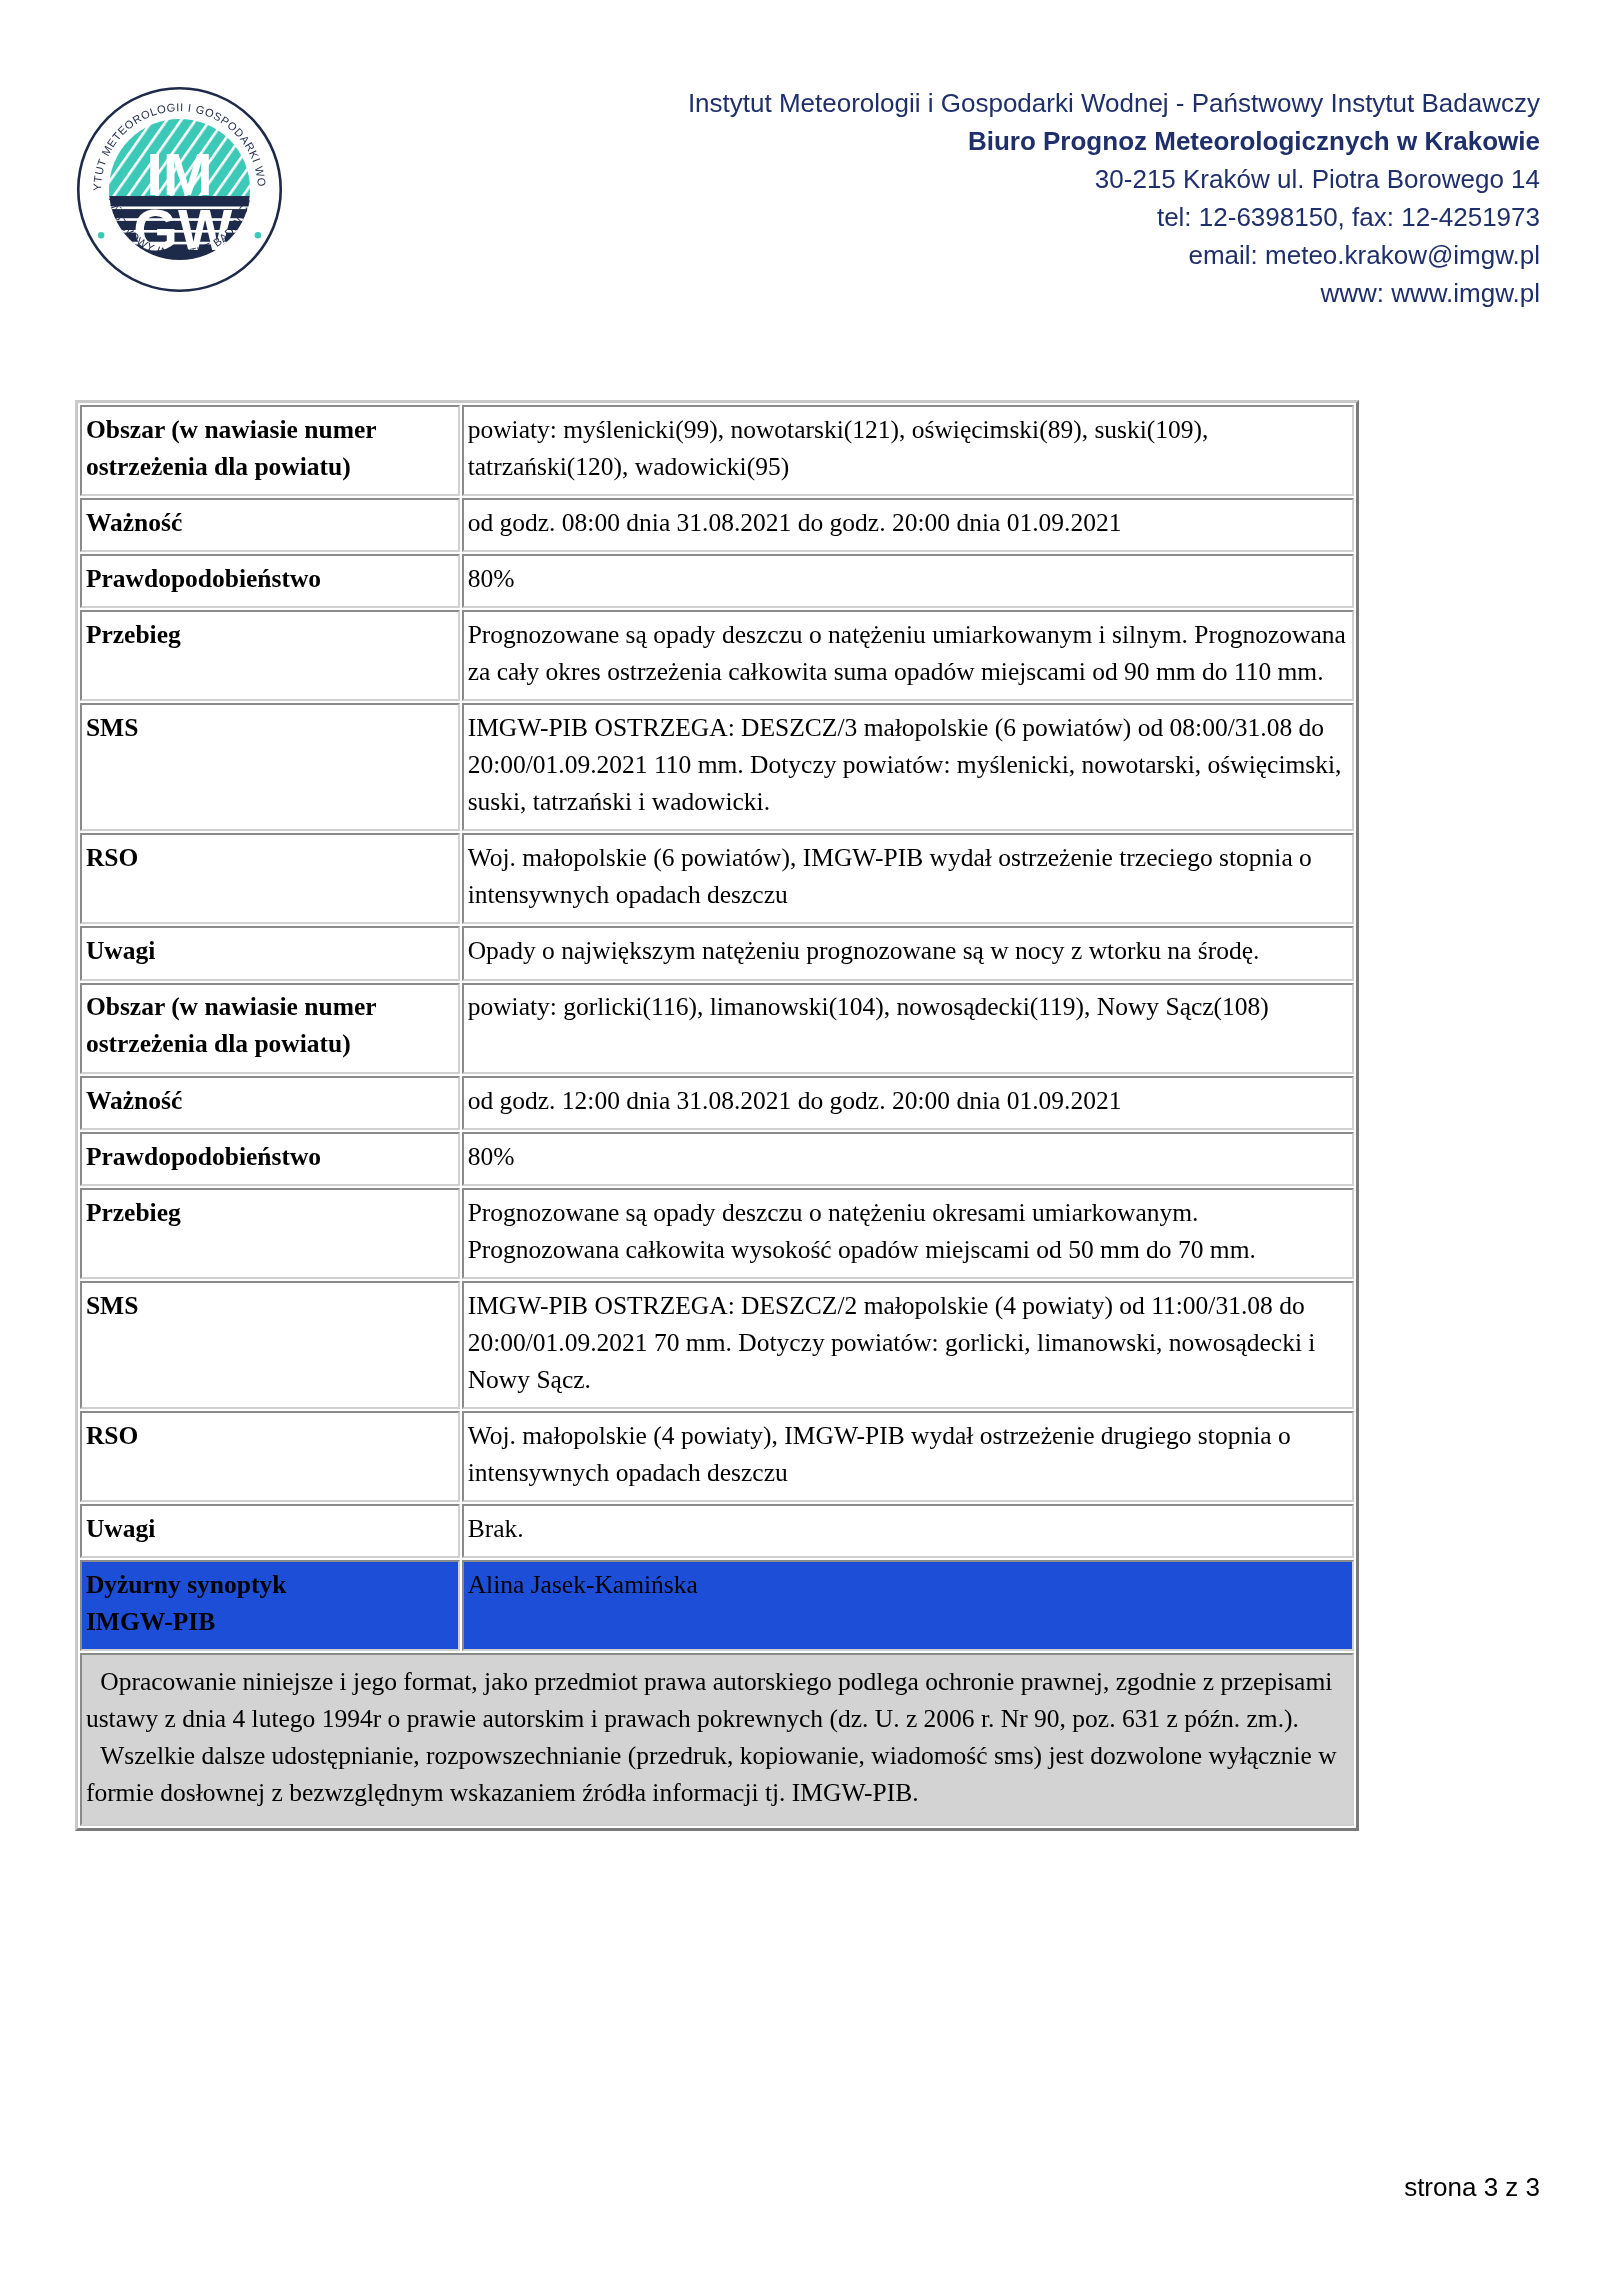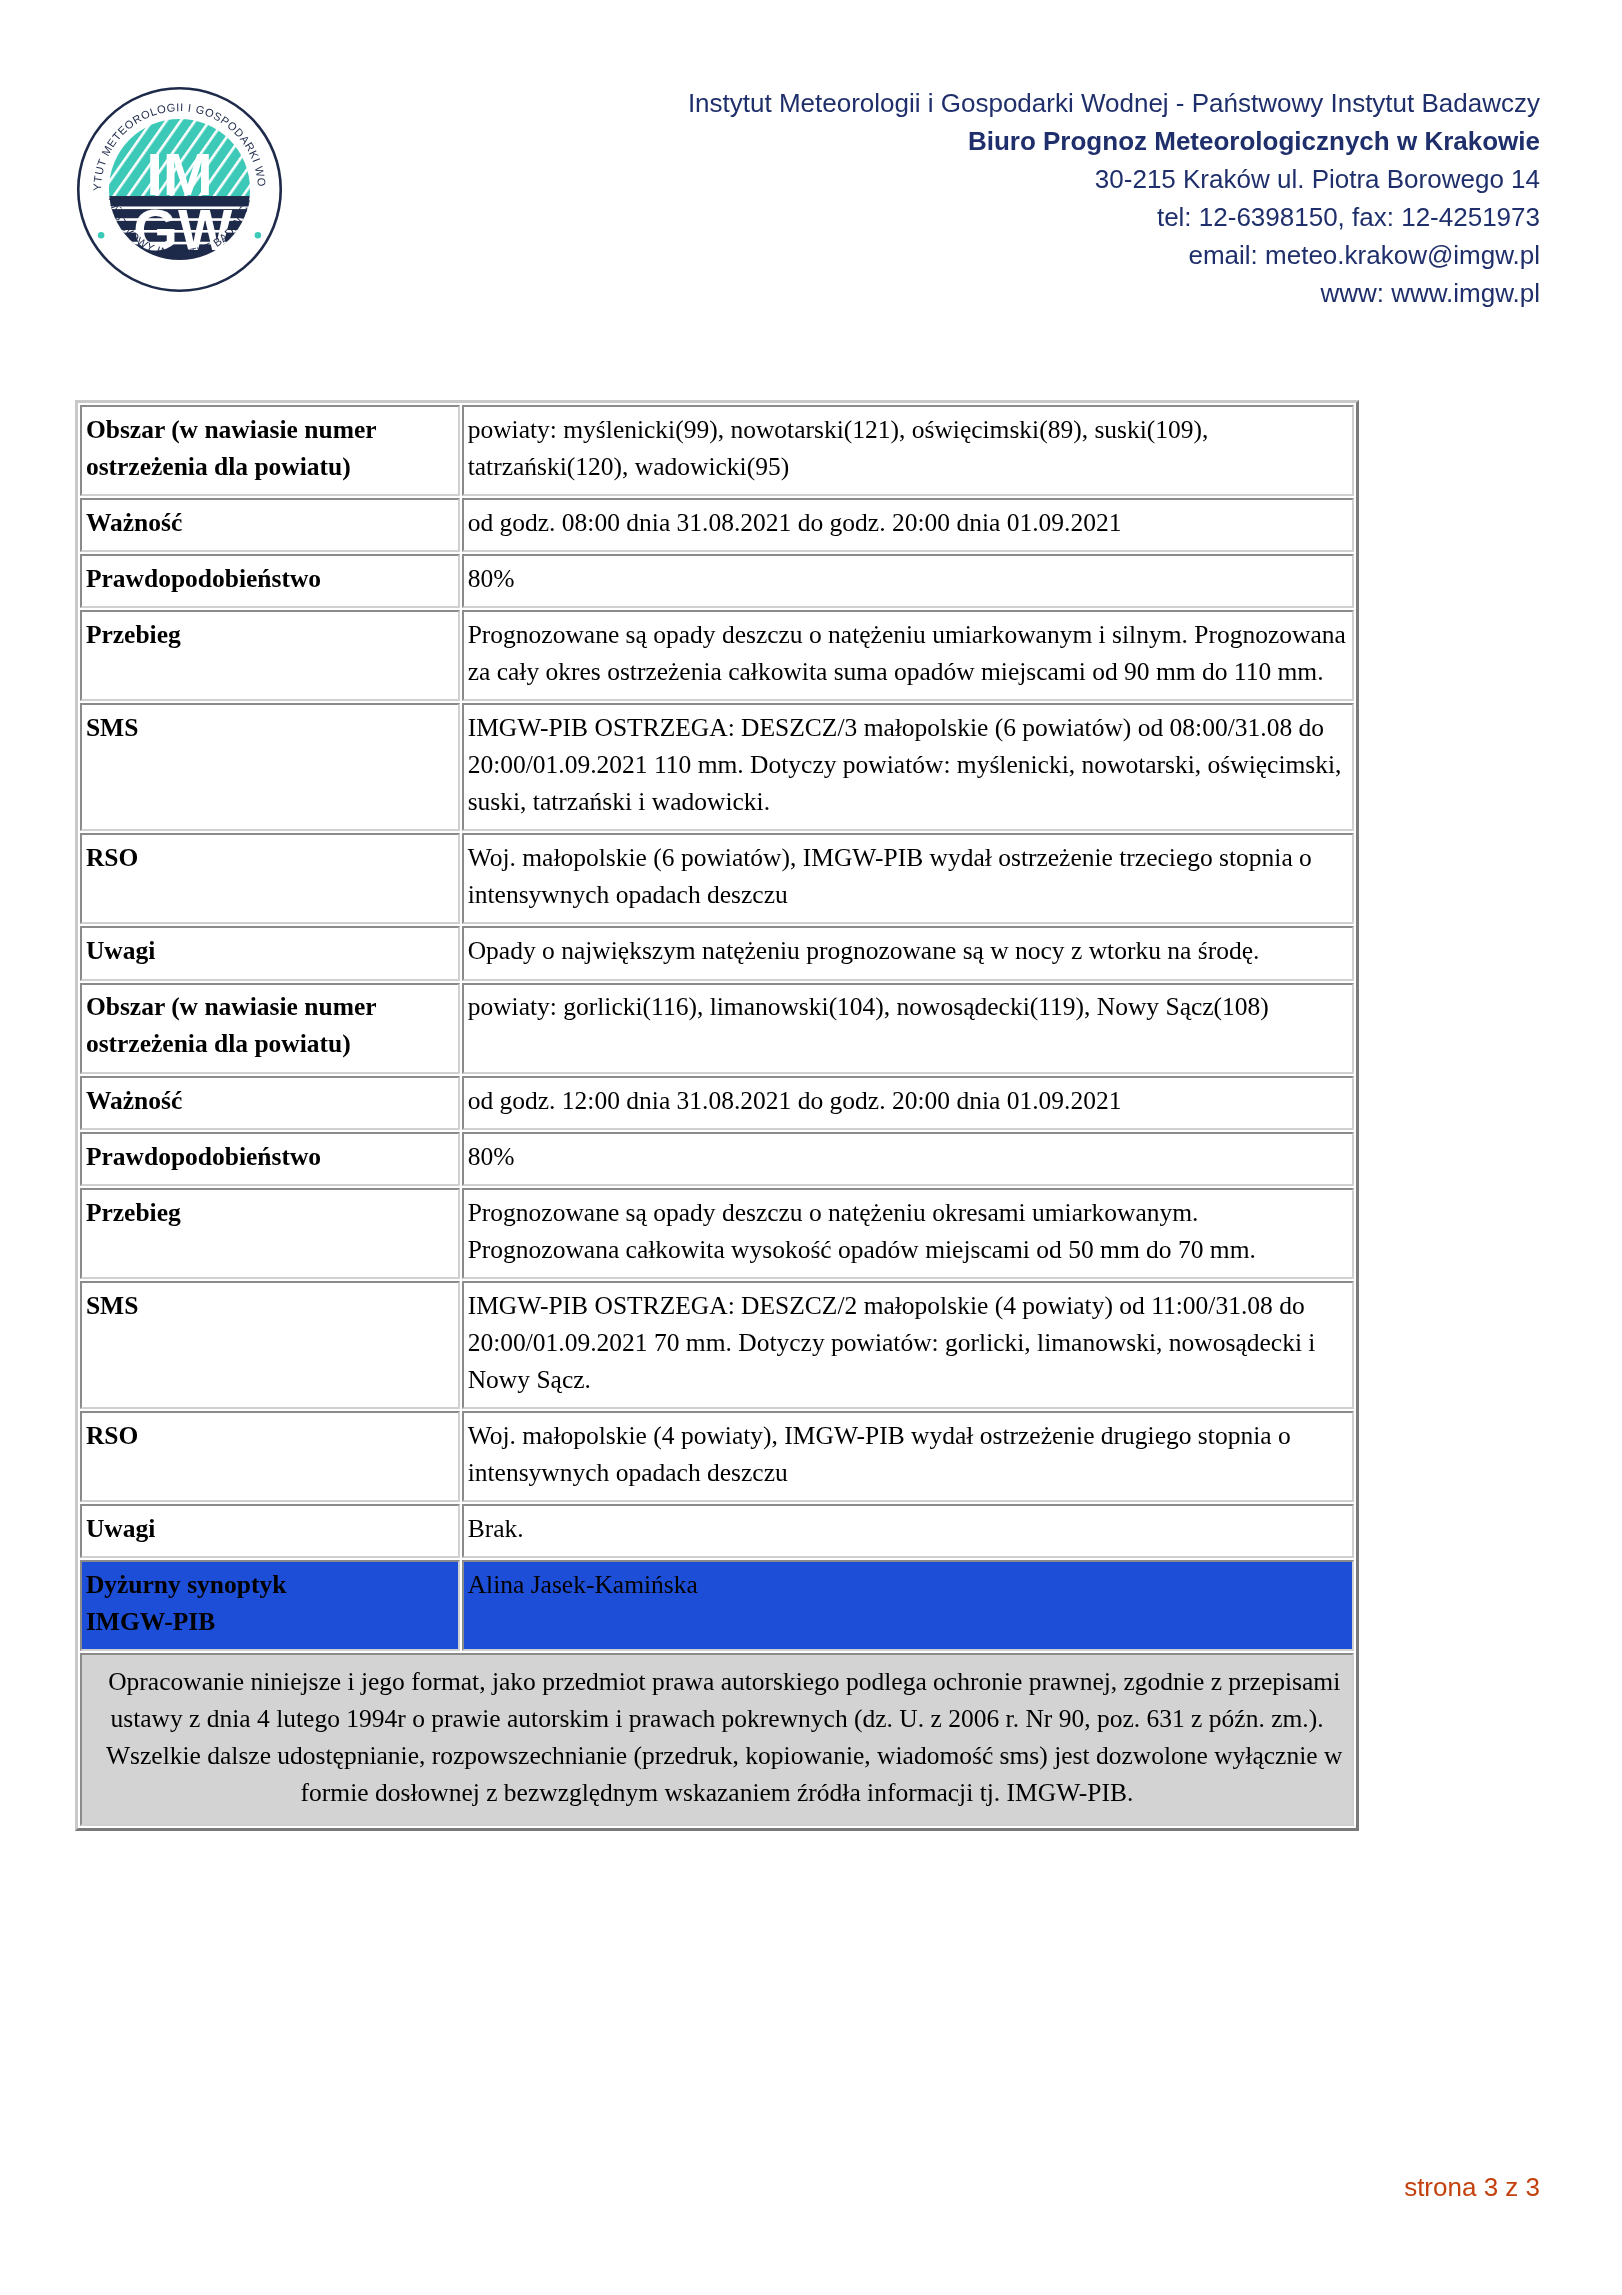--- a/index.html
+++ b/index.html
@@ -10,23 +10,23 @@
   .header-info { position: absolute; right: 82px; top: 84px; text-align: right; font-family: Liberation Sans, sans-serif; color: #1f2f6b; }
   .header-info .line { font-size: 26px; line-height: 38px; white-space: nowrap; }
   .header-info .line.bold { font-weight: bold; }
 
   .warning-table { position: absolute; left: 75px; top: 400px; width: 1284px; border-collapse: separate; border-spacing: 2.6px; border: 3.3px solid; border-color: #c9c9c9 #7a7a7a #7a7a7a #c9c9c9; background: #ffffff; }
   .warning-table td { border: 2.6px solid; border-color: #8a8a8a #d0d0d0 #d0d0d0 #8a8a8a; vertical-align: top; font-size: 25.5px; line-height: 37px; padding: 3.9px 3.9px 9.2px 3.9px; }
   .warning-table td.label { width: 368px; font-weight: bold; }
   .warning-table tr.alert td { background: #ffa500; }
   .warning-table tr.signoff td { background: #1d4ed8; }
   .warning-table tr.footer td { background: #d3d3d3; padding: 7.9px 3.9px 13px 3.9px; }
-  .footer-text p { margin: 0; text-indent: 14.4px; text-align: center; }
+  .footer-text p { margin: 0; text-indent: 14.4px; }
 
-  .page-number { position: absolute; right: 82px; top: 2172px; font-family: "Liberation Sans", sans-serif; font-size: 26px; color: #c2410c; }
+  .page-number { position: absolute; right: 82px; top: 2172px; font-family: "Liberation Sans", sans-serif; font-size: 26px; color: #000000; }
 </style>
 </head>
 <body>
 
 <div class="logo">
   <svg width="209" height="209" viewBox="0 0 320 320">
     <defs>
       <clipPath id="innerCircle">
           <circle cx="160" cy="160" r="108"></circle>
         </clipPath>

